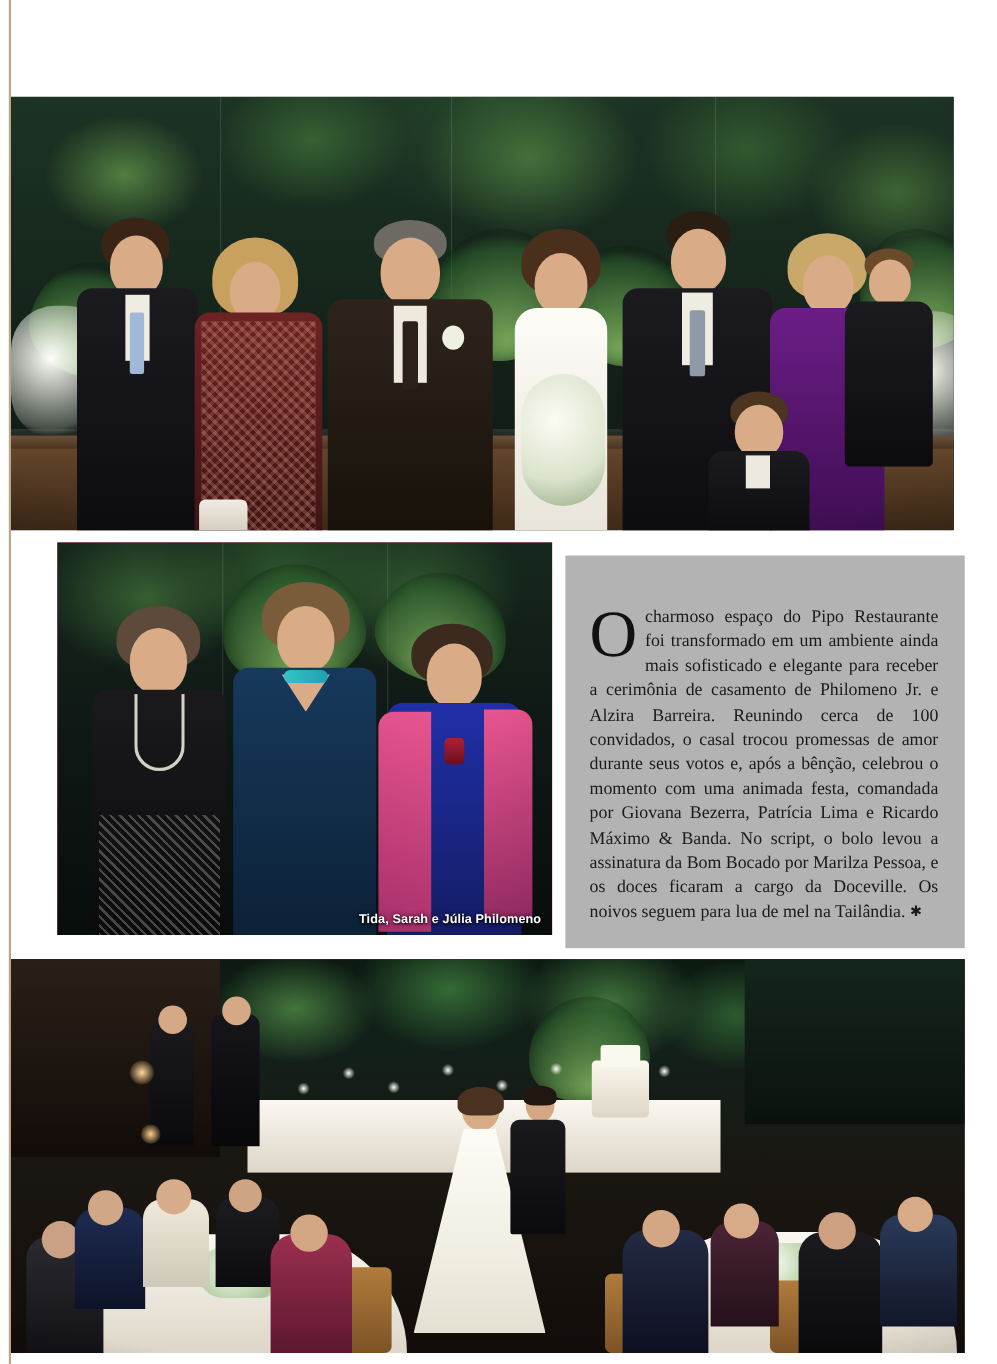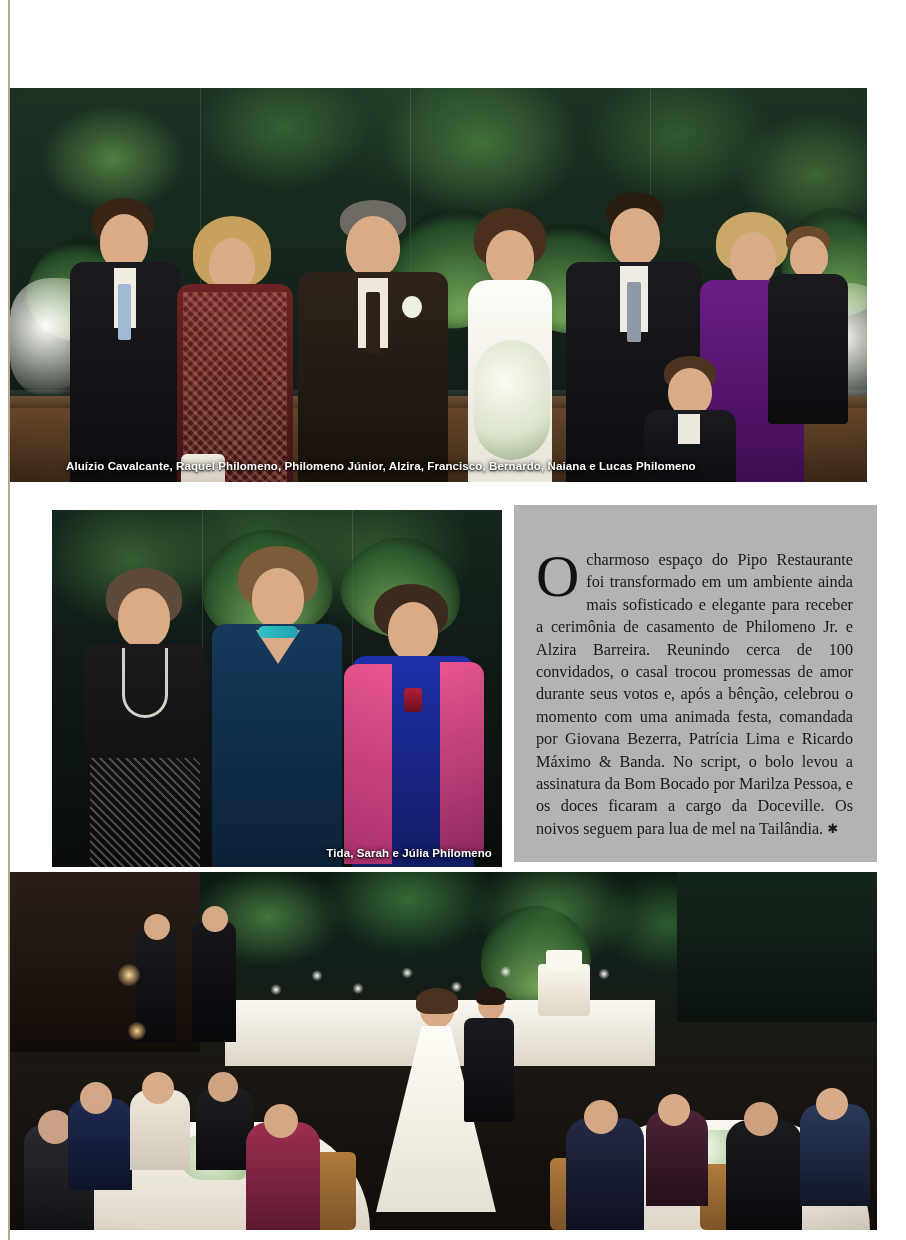--- a/index.html
+++ b/index.html
@@ -41,21 +41,21 @@
     left: 10px;
     top: 872px;
     width: 867px;
     height: 358px;
     overflow: hidden;
     background: #0a1012;
   }
   .photo-mid-left {
     position: absolute;
     left: 52px;
-    top: 510px;
+    top: 493px;
     width: 450px;
     height: 357px;
     overflow: hidden;
     background: #ec4899;
   }
 
   
   .scene { position: absolute; inset: 0; }
 
   
@@ -245,21 +245,20 @@
 
     <div class="p" style="left:634px;top:268px;width:92px;height:130px;">
       <div class="hair" style="left:20px;top:0;width:52px;height:34px;background:#4c3520;"></div>
       <div class="head" style="left:24px;top:12px;width:44px;height:48px;"></div>
       <div class="torso suit" style="left:0;top:54px;width:92px;height:78px;"></div>
       <div style="position:absolute;left:34px;top:58px;width:22px;height:30px;background:#eee9de;"></div>
     </div>
 
     <div style="position:absolute;inset:0;background:radial-gradient(ellipse 120% 110% at 50% 45%, transparent 55%, rgba(0,0,0,.45) 100%);"></div>
   </div>
-  <figcaption class="caption caption-top">Aluízio Cavalcante, Raquel Philomeno, Philomeno Júnior, Alzira, Francisco, Bernardo, Naiana e Lucas Philomeno</figcaption>
 </figure>
 
 <figure class="photo-mid-left" style="margin:0;">
   <div class="scene">
     <div class="foliage dark"></div>
     <div class="glassline" style="left:150px;"></div>
     <div class="glassline" style="left:300px;"></div>
     <div class="palm" style="left:150px;top:20px;width:130px;height:110px;transform:rotate(-6deg);"></div>
     <div class="palm" style="left:290px;top:28px;width:120px;height:100px;transform:rotate(12deg);"></div>
 

